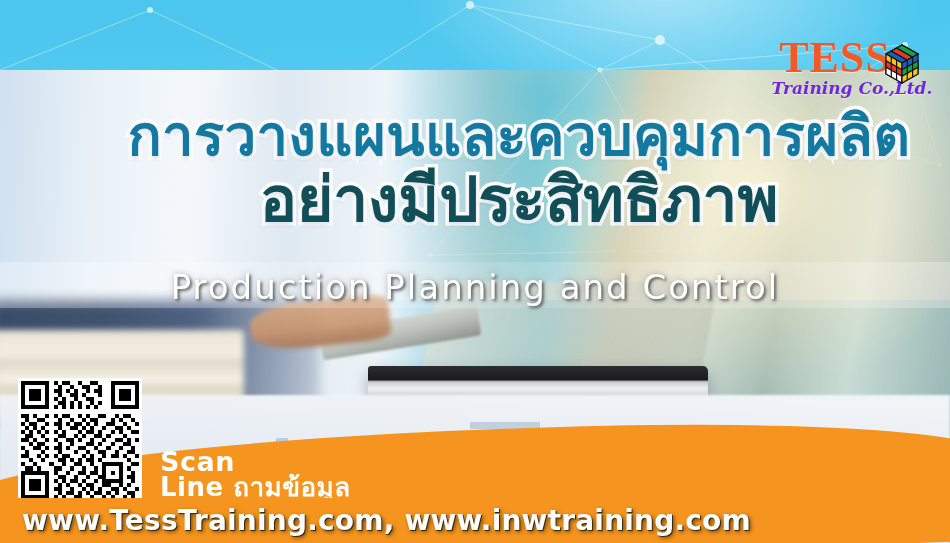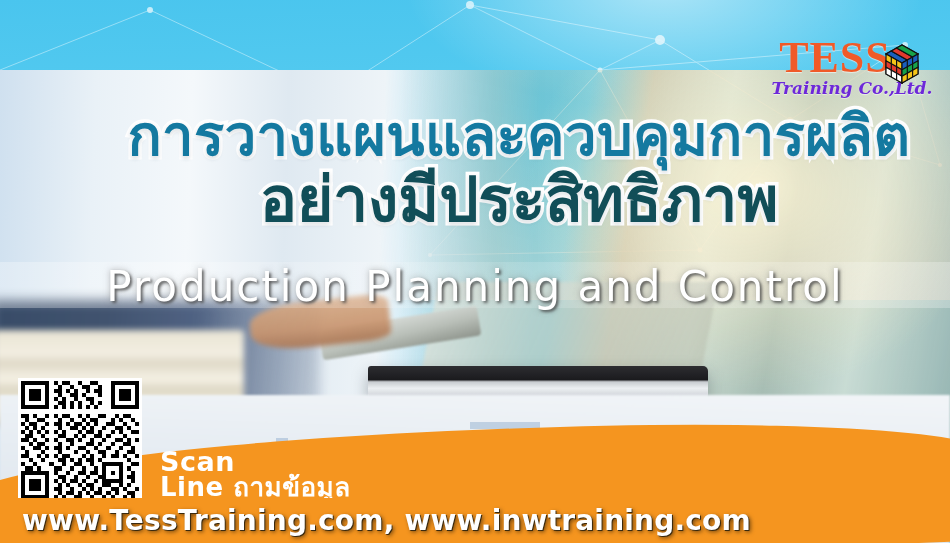--- a/index.html
+++ b/index.html
@@ -196,21 +196,21 @@
     text-shadow:
       0 0 5px rgba(255,255,255,0.95),
       0 2px 4px rgba(30,60,80,0.25);
   }
   .eng-line {
     position: absolute;
     left: 0; top: 264px; width: 950px;
     text-align: center;
     font-family: "DejaVu Sans", "Liberation Sans", sans-serif;
     font-weight: normal;
-    font-size: 42px;
+    font-size: 34px;
     line-height: 46px;
     letter-spacing: 2px;
     color: #ffffff;
     text-shadow:
       2px 2px 3px rgba(60,60,60,0.75),
       0 0 6px rgba(120,120,120,0.5);
   }
 
   
   .orange-swoosh {

